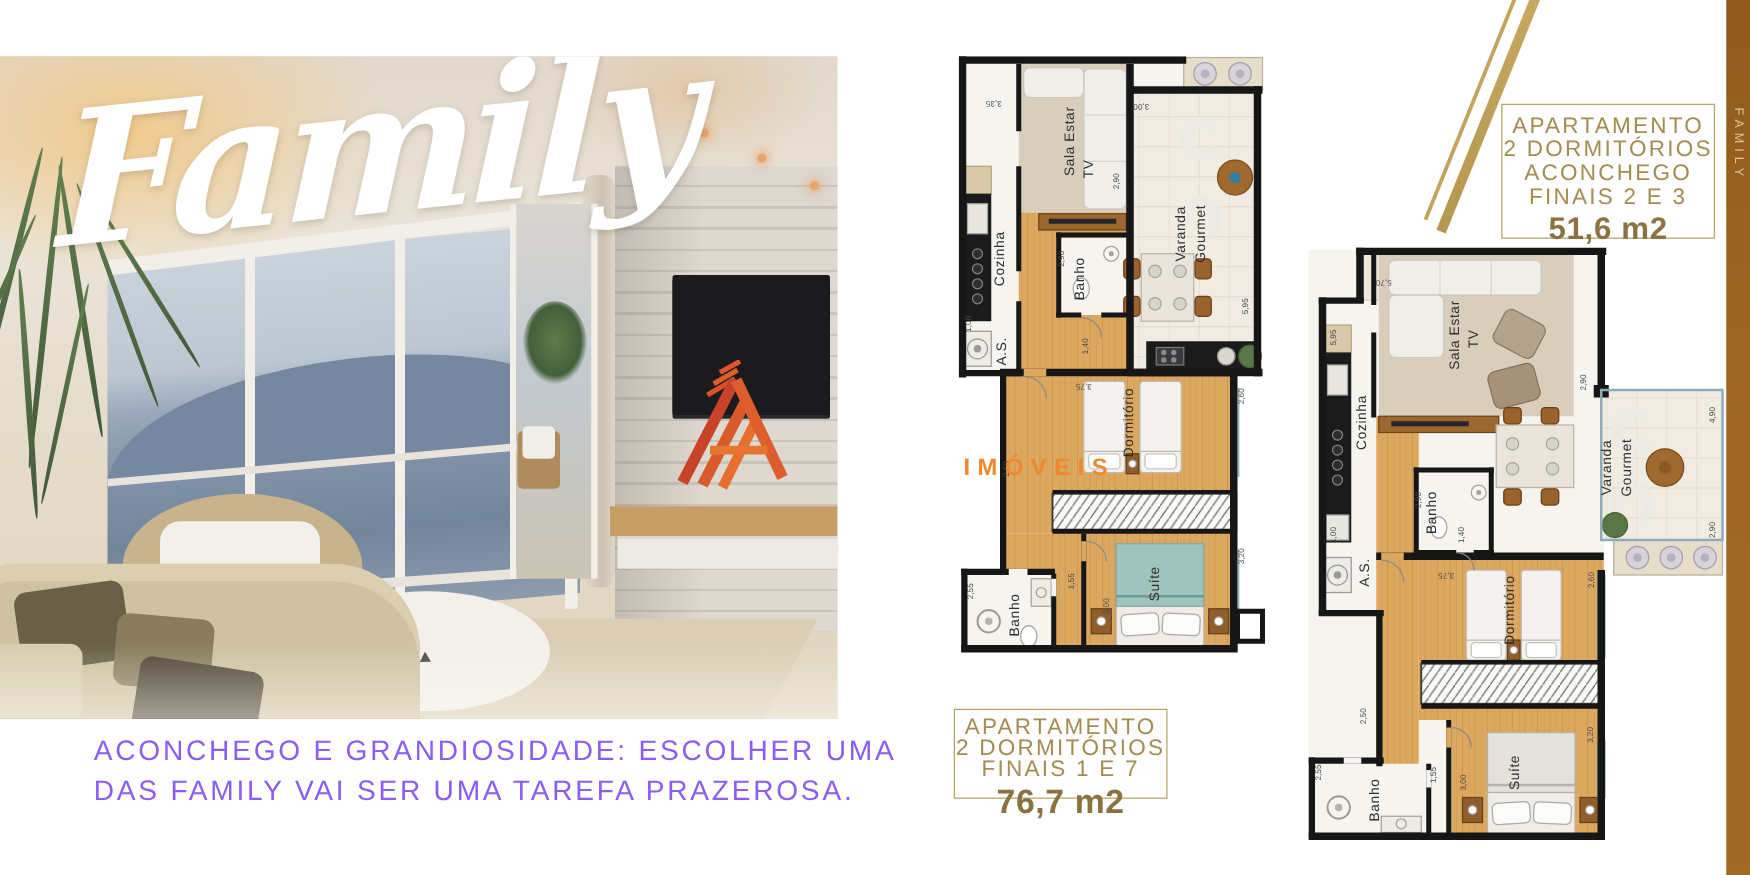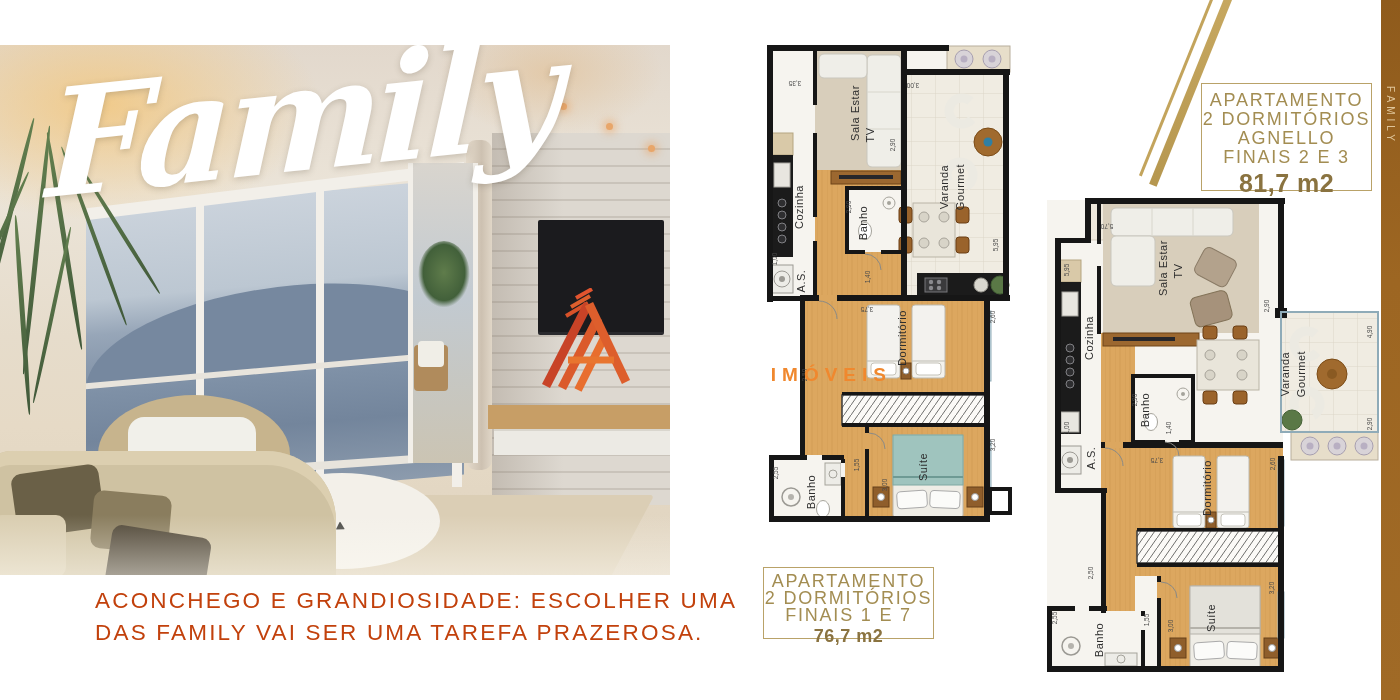--- a/index.html
+++ b/index.html
@@ -49,21 +49,21 @@
     clip-path:polygon(0 0,100% 35%,25% 100%);}
   .leaf{position:absolute;background:linear-gradient(180deg,#63804F,#41593A);border-radius:45%;}
   .floor-light{position:absolute;left:0;bottom:0;width:100%;height:60px;
     background:linear-gradient(180deg,rgba(255,255,255,0),rgba(255,252,244,.5));}
 
   .family-script{position:absolute;left:46px;top:-14px;color:#FFFFFF;
     font-family:"DejaVu Serif",serif;font-style:italic;font-weight:600;font-size:148px;
     letter-spacing:-6px;transform:rotate(-6deg) skewX(-8deg);text-shadow:0 2px 6px rgba(90,80,60,.25);}
 
   
-  .caption{position:absolute;left:75px;top:585px;color:#c2410c;font-size:22.5px;letter-spacing:2.2px;line-height:1.42;margin-left:20px;}
+  .caption{position:absolute;left:75px;top:585px;color:#8b5cf6;font-size:22.5px;letter-spacing:2.2px;line-height:1.42;}
 
   
   .logo{position:absolute;left:536px;top:288px;width:360px;height:110px;z-index:6;}
   .logo-icon{position:absolute;left:0;top:0;}
   .logo-name{position:absolute;left:104px;top:20px;font-size:54px;font-weight:bold;color:#8E8E8E;letter-spacing:0;}
   .logo-sub{position:absolute;left:104px;top:76px;width:252px;text-align:right;font-size:19px;font-weight:bold;
     color:#F0882E;letter-spacing:6px;}
 
   
   .plan{position:absolute;z-index:3;}
@@ -73,21 +73,21 @@
   .room{font-size:11px;fill:#2E2E2E;letter-spacing:.5px;}
   .dim{font-size:6.5px;fill:#4A4A4A;}
 
   
   .areabox{position:absolute;background:#FFFFFF;border:1.5px solid #B9A268;text-align:center;color:#A38D52;z-index:4;}
   .areabox .line{font-size:18px;letter-spacing:1.8px;line-height:19px;}
   .areabox .area{font-size:25px;font-weight:bold;color:#8A7340;letter-spacing:.5px;margin-top:2px;}
   .box1{left:1201px;top:83px;width:171px;height:108px;padding-top:7px;box-sizing:border-box;}
   .box2{left:763px;top:567px;width:171px;height:72px;padding-top:5px;box-sizing:border-box;}
   .box2 .line{line-height:17px;}
-  .box2 .area{font-size:18px;}
+  .box2 .area{font-size:27px;}
 
   
   .gold-thick{position:absolute;left:1235px;top:-28px;width:8px;height:230px;
     background:linear-gradient(180deg,#C9AA62,#B6974F);transform:rotate(22deg);transform-origin:50% 0;z-index:2;}
   .gold-thin{position:absolute;left:1222px;top:-30px;width:3px;height:222px;
     background:#C3A45C;transform:rotate(22deg);transform-origin:50% 0;z-index:2;}
 
   
   .side-strip{position:absolute;left:1381px;top:0;width:19px;height:700px;
     background:linear-gradient(180deg,#8F5B1C 0%,#9D6622 40%,#A06A26 100%);z-index:7;}
@@ -521,23 +521,23 @@
     <text class="dim" x="48" y="375" text-anchor="middle" transform="rotate(-90 48 375)">2,50</text>
     <text class="dim" x="229" y="390" text-anchor="middle" transform="rotate(-90 229 390)">3,20</text>
     <text class="dim" x="128" y="428" text-anchor="middle" transform="rotate(-90 128 428)">3,00</text>
     <text class="dim" x="12" y="420" text-anchor="middle" transform="rotate(-90 12 420)">2,55</text>
     <text class="dim" x="104" y="422" text-anchor="middle" transform="rotate(-90 104 422)">1,55</text>
   </svg>
 
   <div class="areabox box1">
     <div class="line">APARTAMENTO</div>
     <div class="line">2 DORMITÓRIOS</div>
-    <div class="line">AGNELLO</div>
+    <div class="line">ACONCHEGO</div>
     <div class="line">FINAIS 2 E 3</div>
-    <div class="area">81,7 m2</div>
+    <div class="area">51,6 m2</div>
   </div>
 
   <div class="areabox box2">
     <div class="line">APARTAMENTO</div>
     <div class="line">2 DORMITÓRIOS</div>
     <div class="line">FINAIS 1 E 7</div>
     <div class="area">76,7 m2</div>
   </div>
 
   <div class="gold-thick"></div>

